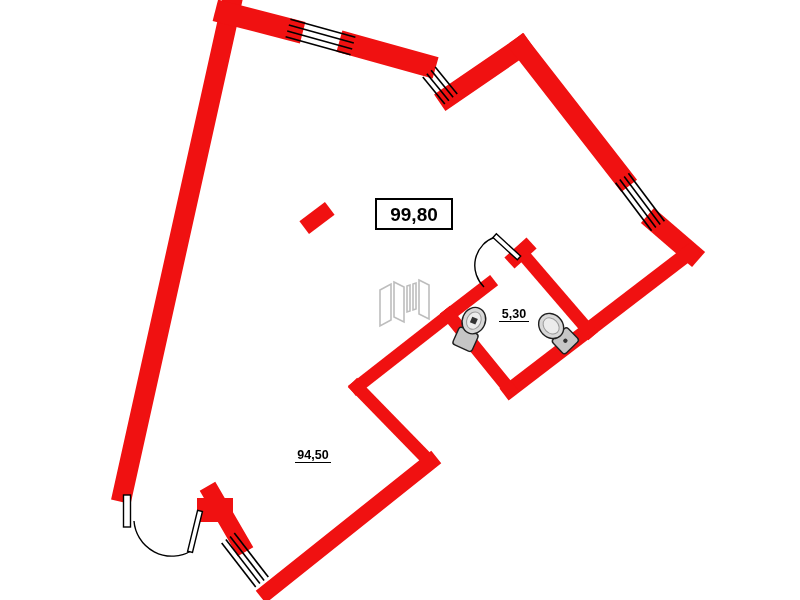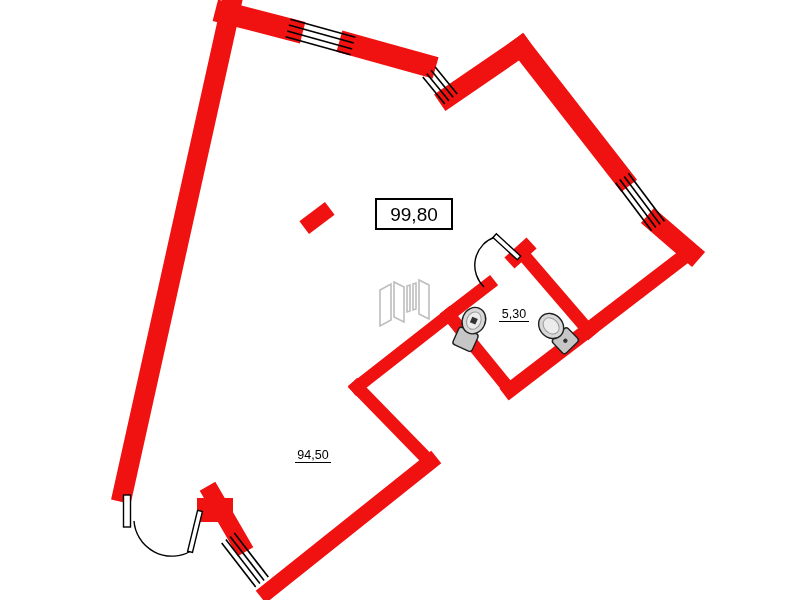--- a/index.html
+++ b/index.html
@@ -1,17 +1,17 @@
 <!DOCTYPE html>
 <html style="--wall-red: #f01111; --outline: #000000; --fixture: #d8d8d8; --fixture-dark: #c6c6c6; --screen: #bdbdbd; --bg: #ffffff;"><head>
 <meta charset="utf-8">
 <style>
   html,body{margin:0;padding:0;background:#fff;}
   .stage{position:relative;width:800px;height:600px;background:var(--bg,#fff);overflow:hidden;
-         font-family:"Liberation Sans", sans-serif;}
+         font-family:"Liberation Sans", sans-serif;font-weight:bold;}
   svg text{font-family:"Liberation Sans", sans-serif;fill:#000;}
   .wall{stroke:var(--wall-red,#f01111);fill:none;stroke-linecap:square;}
   .winline{stroke:var(--outline,#000);stroke-width:1.6;fill:none;}
   .doorline{stroke:var(--outline,#000);stroke-width:1.4;fill:none;}
   .leaf{fill:#fff;stroke:var(--outline,#000);stroke-width:1.4;}
   .fixture-outline{stroke:#1f1f1f;stroke-width:1.4;}
   .screenpanel{stroke:var(--screen,#bdbdbd);stroke-width:1.6;fill:#fff;}
   .arealabel{font-size:12.5px;}
   .biglabel{font-size:19px;}
 </style>

